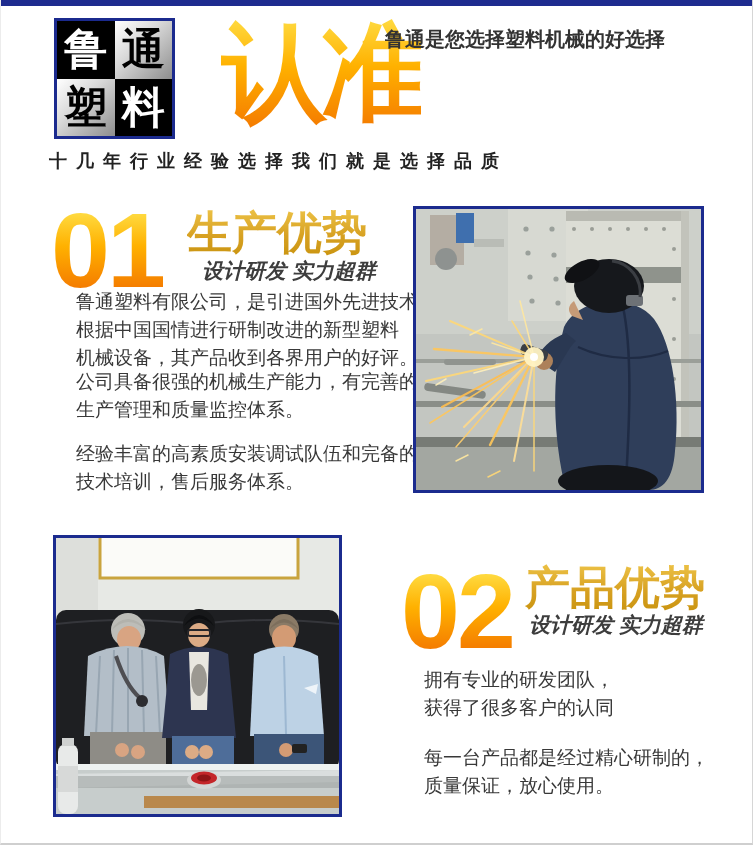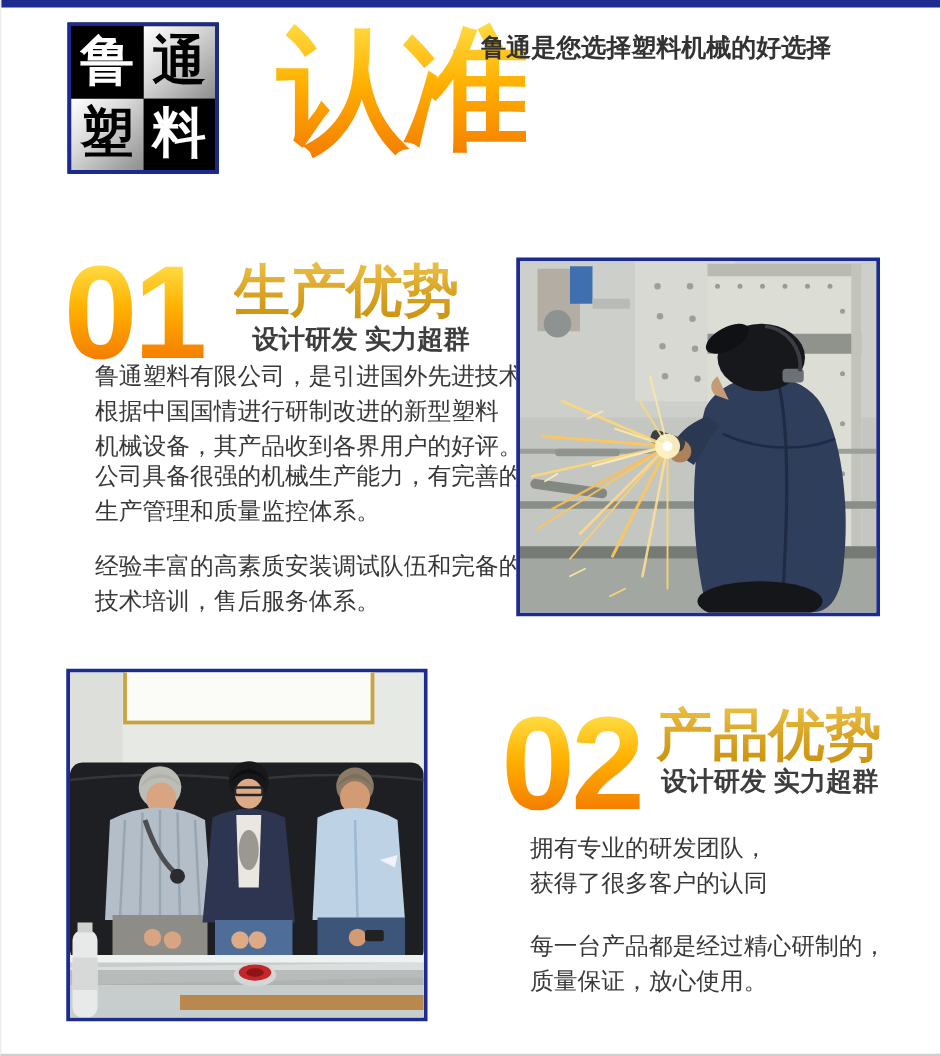--- a/index.html
+++ b/index.html
@@ -49,21 +49,21 @@
     color:#222; letter-spacing:9px; white-space:nowrap;
   }
 
   
   .big-num { position:absolute; font-size:106px; font-weight:900; line-height:0.82; letter-spacing:-3px; color:#fb8c00; }
   #num01 { left:50px;  top:207px; }
   #num02 { left:400px; top:568px; }
   .sec-title { position:absolute; font-size:45px; font-weight:bold; color:#d7a122; white-space:nowrap; }
   #title01 { left:186px; top:203px;font-family:Liberation Serif, serif; }
   #title02 { left:524px; top:558px; }
-  .sec-sub { position:absolute; font-size:21px; font-weight:600; color:#3d3d3d; white-space:nowrap; }
+  .sec-sub { position:absolute; font-size:21px; font-weight:600; color:#3d3d3d; white-space:nowrap;font-style:italic; }
   #sub01 { left:201px; top:257px; }
   #sub02 { left:528px; top:611px; }
 
   
   .para { position:absolute; font-size:19px; line-height:28px; color:#383838; white-space:pre-line; }
   #p1-1 { left:75px;  top:288px; }
   #p1-2 { left:75px;  top:368px; }
   #p1-3 { left:75px;  top:440px; }
   #p2-1 { left:423px; top:666px; }
   #p2-2 { left:423px; top:744px; }
@@ -95,20 +95,21 @@
         <span>料</span>
       </div>
   </div>
 
   <div class="stamp grad-orange">认准</div>
 
   <div class="slogan">
     <div class="slogan-line1">鲁通是您选择塑料机械的好选择</div>
   </div>
 
+  <div class="tagline">十几年行业经验选择我们就是选择品质</div>
 
   <div id="num01" class="big-num grad-orange">01</div>
   <div id="title01" class="sec-title grad-gold">生产优势</div>
   <div id="sub01" class="sec-sub">设计研发 实力超群</div>
 
   <div id="p1-1" class="para">鲁通塑料有限公司，是引进国外先进技术，
 根据中国国情进行研制改进的新型塑料
 机械设备，其产品收到各界用户的好评。</div>
   <div id="p1-2" class="para">公司具备很强的机械生产能力，有完善的
 生产管理和质量监控体系。</div>

